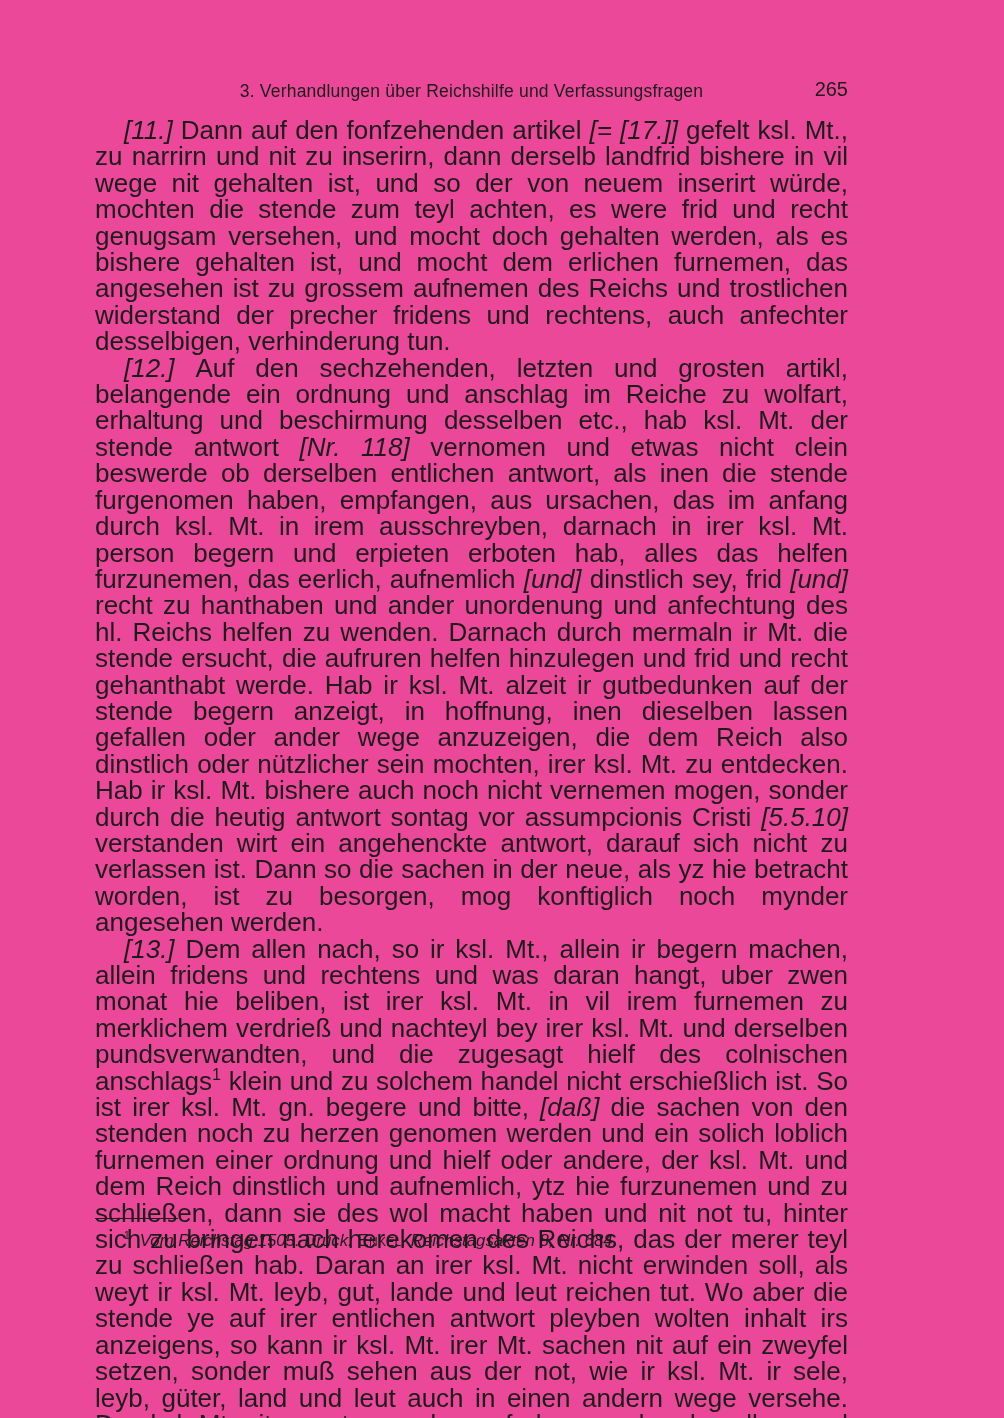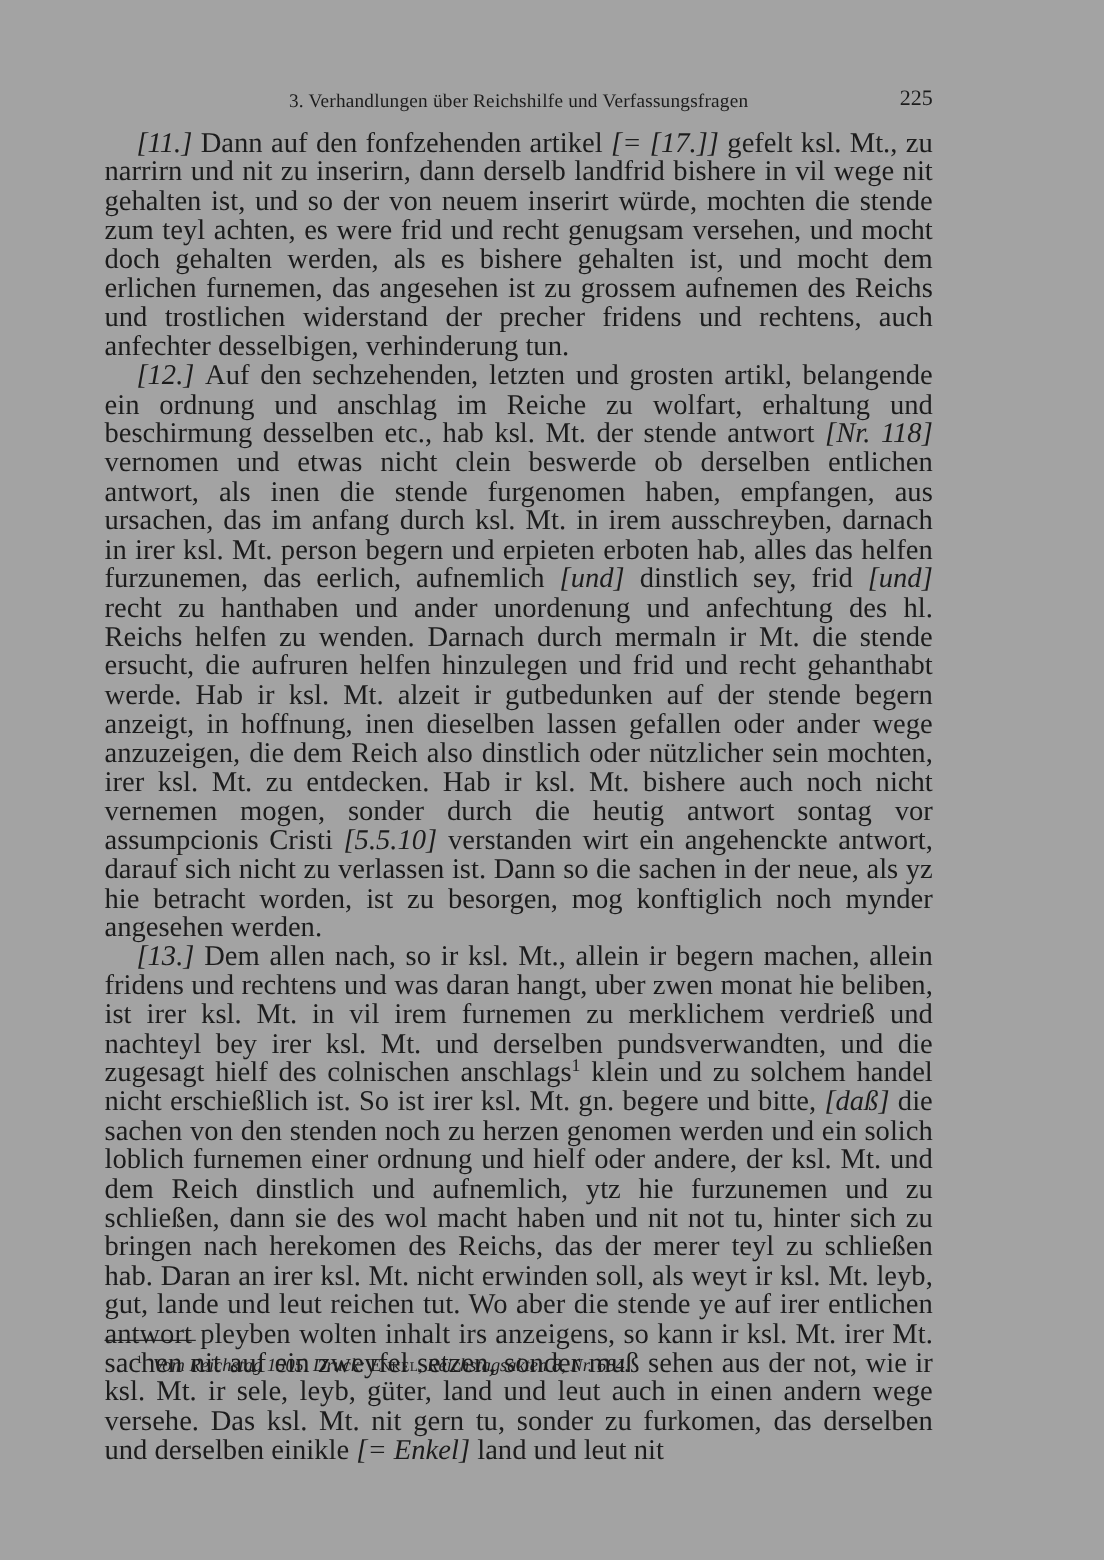--- a/index.html
+++ b/index.html
@@ -4,23 +4,23 @@
 <style>
   html, body {
     margin: 0;
     padding: 0;
     background: #ffffff;
   }
   .page {
     position: relative;
     width: 1004px;
     height: 1418px;
-    background: #a3a3a3;
+    background: #ec4899;
     color: #1c1c1c;
-    font-family: Liberation Serif, serif;
+    font-family: Liberation Sans, sans-serif;
     overflow: hidden;
   }
   .running-head {
     position: absolute;
     top: 81px;
     left: 95px;
     width: 753px;
   }
   .head-title {
     display: block;
@@ -74,21 +74,21 @@
   }
   .footnote sup.fn-ref { margin-right: 10px; }
 </style>
 </head>
 <body>
 
 <div class="page">
 
   <header class="running-head">
     <span class="head-title">3. Verhandlungen über Reichshilfe und Verfassungsfragen</span>
-    <span class="page-number">225</span>
+    <span class="page-number">265</span>
   </header>
 
   <main class="text-block" id="paragraph-list">
       <p class="para"><span class="it">[11.] </span><span>Dann auf den fonfzehenden artikel </span><span class="it">[= [17.]]</span><span> gefelt ksl. Mt., zu narrirn und nit zu inserirn, dann derselb landfrid bishere in vil wege nit gehalten ist, und so der von neuem inserirt würde, mochten die stende zum teyl achten, es were frid und recht genugsam versehen, und mocht doch gehalten werden, als es bishere gehalten ist, und mocht dem erlichen furnemen, das angesehen ist zu grossem aufnemen des Reichs und trostlichen widerstand der precher fridens und rechtens, auch anfechter desselbigen, verhinderung tun.</span></p>
       <p class="para"><span class="it">[12.] </span><span>Auf den sechzehenden, letzten und grosten artikl, belangende ein ordnung und anschlag im Reiche zu wolfart, erhaltung und beschirmung desselben etc., hab ksl. Mt. der stende antwort </span><span class="it">[Nr. 118]</span><span> vernomen und etwas nicht clein beswerde ob derselben entlichen antwort, als inen die stende furgenomen haben, empfangen, aus ursachen, das im anfang durch ksl. Mt. in irem ausschreyben, darnach in irer ksl. Mt. person begern und erpieten erboten hab, alles das helfen furzunemen, das eerlich, aufnemlich </span><span class="it">[und]</span><span> dinstlich sey, frid </span><span class="it">[und]</span><span> recht zu hanthaben und ander unordenung und anfechtung des hl. Reichs helfen zu wenden. Darnach durch mermaln ir Mt. die stende ersucht, die aufruren helfen hinzulegen und frid und recht gehanthabt werde. Hab ir ksl. Mt. alzeit ir gutbedunken auf der stende begern anzeigt, in hoffnung, inen dieselben lassen gefallen oder ander wege anzuzeigen, die dem Reich also dinstlich oder nützlicher sein mochten, irer ksl. Mt. zu entdecken. Hab ir ksl. Mt. bishere auch noch nicht vernemen mogen, sonder durch die heutig antwort sontag vor assumpcionis Cristi </span><span class="it">[5.5.10]</span><span> verstanden wirt ein angehenckte antwort, darauf sich nicht zu verlassen ist. Dann so die sachen in der neue, als yz hie betracht worden, ist zu besorgen, mog konftiglich noch mynder angesehen werden.</span></p>
       <p class="para"><span class="it">[13.] </span><span>Dem allen nach, so ir ksl. Mt., allein ir begern machen, allein fridens und rechtens und was daran hangt, uber zwen monat hie beliben, ist irer ksl. Mt. in vil irem furnemen zu merklichem verdrieß und nachteyl bey irer ksl. Mt. und derselben pundsverwandten, und die zugesagt hielf des colnischen anschlags</span><sup class="fn-ref">1</sup><span> klein und zu solchem handel nicht erschießlich ist. So ist irer ksl. Mt. gn. begere und bitte, </span><span class="it">[daß]</span><span> die sachen von den stenden noch zu herzen genomen werden und ein solich loblich furnemen einer ordnung und hielf oder andere, der ksl. Mt. und dem Reich dinstlich und aufnemlich, ytz hie furzunemen und zu schließen, dann sie des wol macht haben und nit not tu, hinter sich zu bringen nach herekomen des Reichs, das der merer teyl zu schließen hab. Daran an irer ksl. Mt. nicht erwinden soll, als weyt ir ksl. Mt. leyb, gut, lande und leut reichen tut. Wo aber die stende ye auf irer entlichen antwort pleyben wolten inhalt irs anzeigens, so kann ir ksl. Mt. irer Mt. sachen nit auf ein zweyfel setzen, sonder muß sehen aus der not, wie ir ksl. Mt. ir sele, leyb, güter, land und leut auch in einen andern wege versehe. Das ksl. Mt. nit gern tu, sonder zu furkomen, das derselben und derselben einikle </span><span class="it">[= Enkel]</span><span> land und leut nit</span></p>
     </main>
 
   <footer class="footnote-area">
     <div class="footnote-rule"></div>

